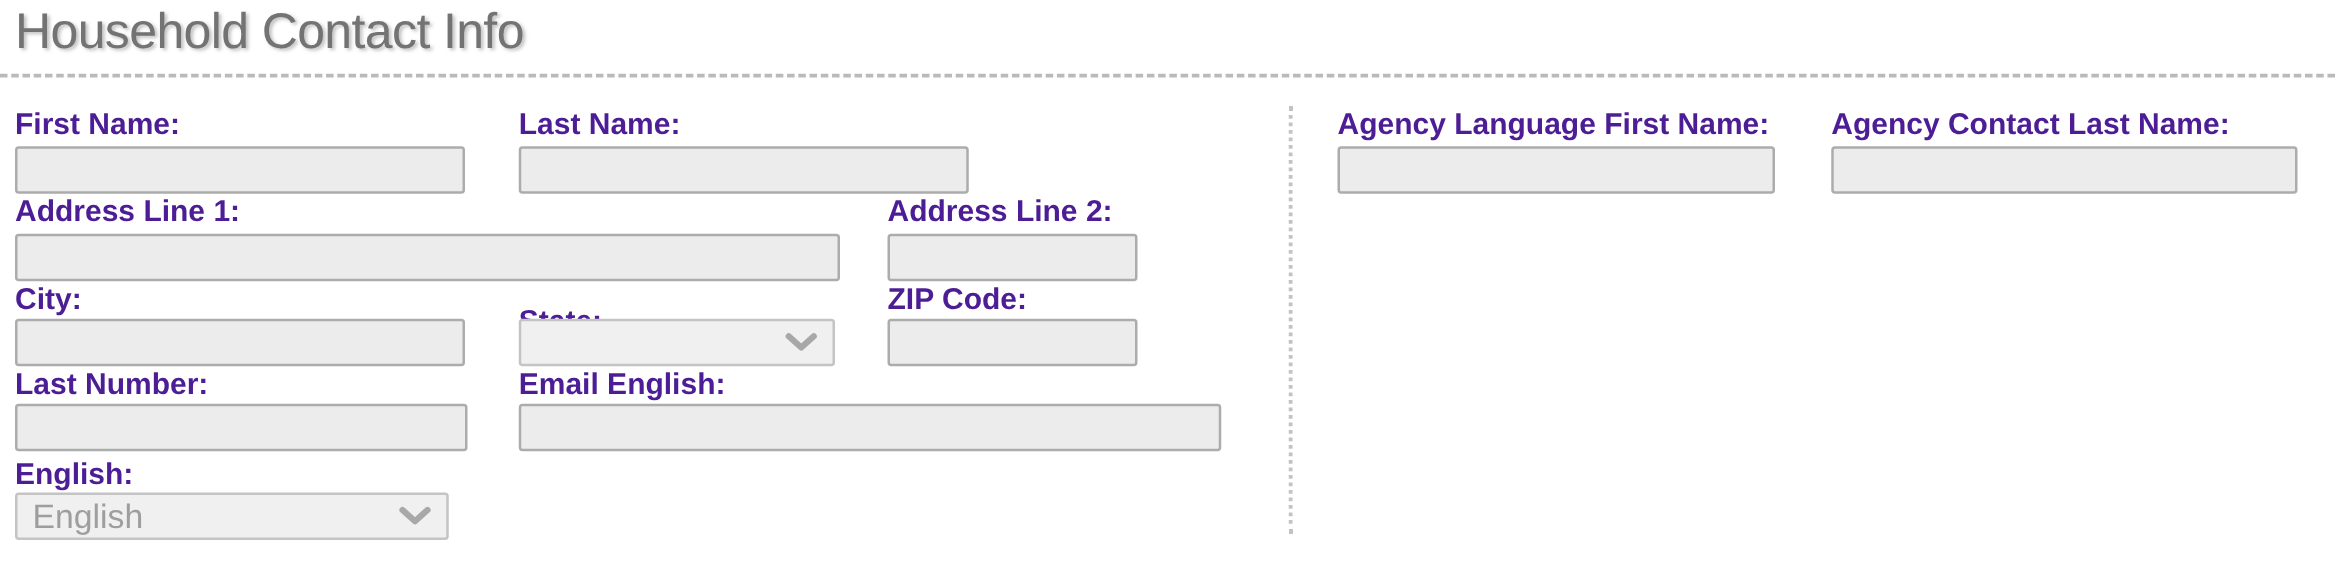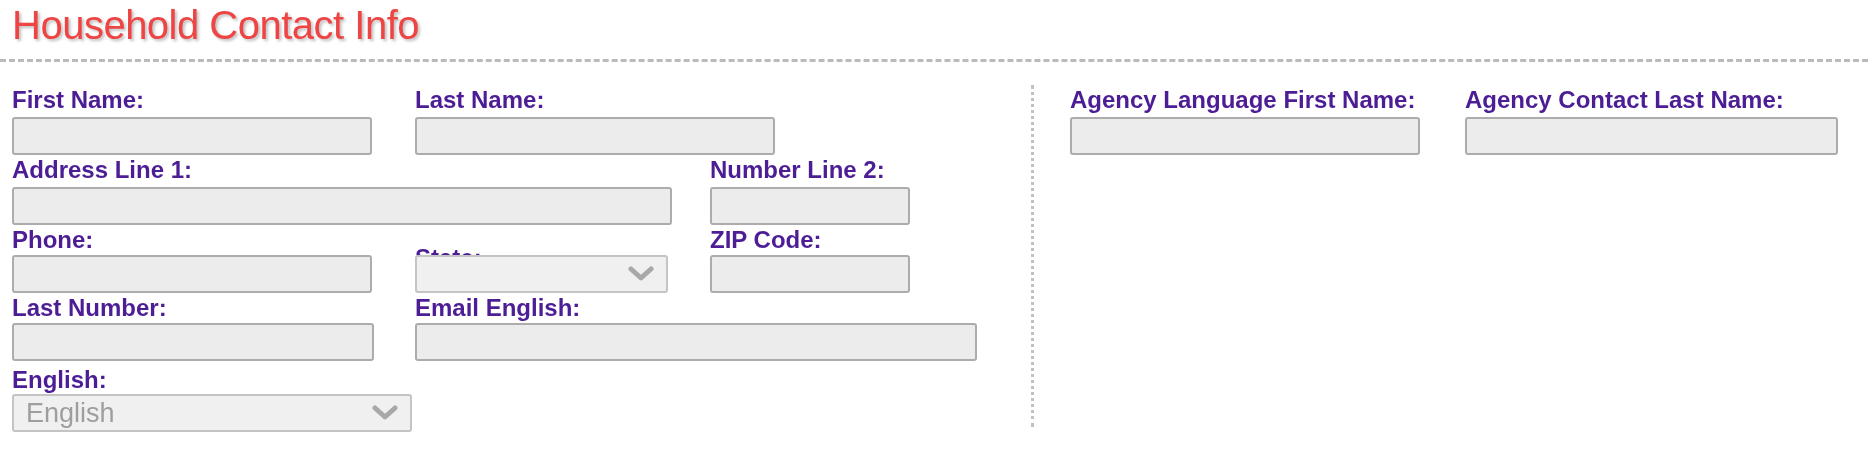--- a/index.html
+++ b/index.html
@@ -11,21 +11,21 @@
     overflow: hidden;
     font-family: "Liberation Sans", "DejaVu Sans", sans-serif;
   }
   .page-title {
     position: absolute;
     left: 12px;
     top: 2px;
     font-size: 40px;
     line-height: 1.15;
     font-weight: 400;
-    color: #ef4444;
+    color: #737373;
     letter-spacing: -0.5px;
     text-shadow: 2px 2px 3px rgba(70,70,70,0.35);
     white-space: nowrap;
   }
   .hdivider {
     position: absolute;
     left: 0;
     top: 59px;
     width: 1868px;
     height: 0;
@@ -102,44 +102,44 @@
 
   <div class="field-label" style="left:1070px; top:87px;">Agency Language First Name:</div>
   <input type="text" class="tbox" style="left: 1070px; top: 117px; width: 350px;" value="">
 
   <div class="field-label" style="left:1465px; top:87px;">Agency Contact Last Name:</div>
   <input type="text" class="tbox" style="left: 1465px; top: 117px; width: 373px;" value="">
 
   <div class="field-label" style="left:12px; top:157px;">Address Line 1:</div>
   <input type="text" class="tbox" style="left: 12px; top: 187px; width: 660px;" value="">
 
-  <div class="field-label" style="left:710px; top:157px;">Number Line 2:</div>
+  <div class="field-label" style="left:710px; top:157px;">Address Line 2:</div>
   <input type="text" class="tbox" style="left: 710px; top: 187px; width: 200px;" value="">
 
-  <div class="field-label" style="left:12px; top:227px;">Phone:</div>
+  <div class="field-label" style="left:12px; top:227px;">City:</div>
   <input type="text" class="tbox" style="left: 12px; top: 255px; width: 360px;" value="">
 
   <div class="field-label" style="left:415px; top:245px;">State:</div>
   <div class="selbox" style="left:415px; top:255px; width:253px;">
     <span class="sel-value"></span>
     <svg class="chevron" width="26" height="16" viewBox="0 0 26 16">
       <path d="M3 3 L13 12 L23 3" fill="none" stroke="#A8A8A8" stroke-width="5" stroke-linecap="round" stroke-linejoin="round"></path>
     </svg>
   </div>
 
   <div class="field-label" style="left:710px; top:227px;">ZIP Code:</div>
   <input type="text" class="tbox" style="left: 710px; top: 255px; width: 200px;" value="">
 
   <div class="field-label" style="left:12px; top:295px;">Last Number:</div>
   <input type="text" class="tbox" style="left: 12px; top: 323px; width: 362px;" value="">
 
   <div class="field-label" style="left:415px; top:295px;">Email English:</div>
   <input type="text" class="tbox" style="left: 415px; top: 323px; width: 562px;" value="">
 
   <div class="field-label" style="left:12px; top:367px;">English:</div>
-  <div class="selbox" style="left:12px; top:394px; width:400px;">
+  <div class="selbox" style="left:12px; top:394px; width:347px;">
     <span class="sel-value">English</span>
     <svg class="chevron" width="26" height="16" viewBox="0 0 26 16">
       <path d="M3 3 L13 12 L23 3" fill="none" stroke="#A8A8A8" stroke-width="5" stroke-linecap="round" stroke-linejoin="round"></path>
     </svg>
   </div>
 
 </div>
 
 </body></html>

